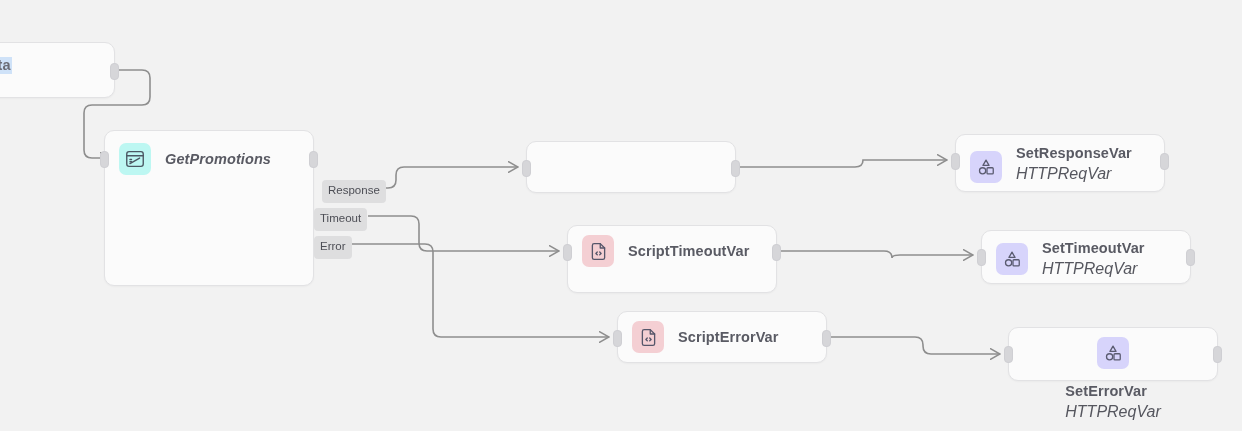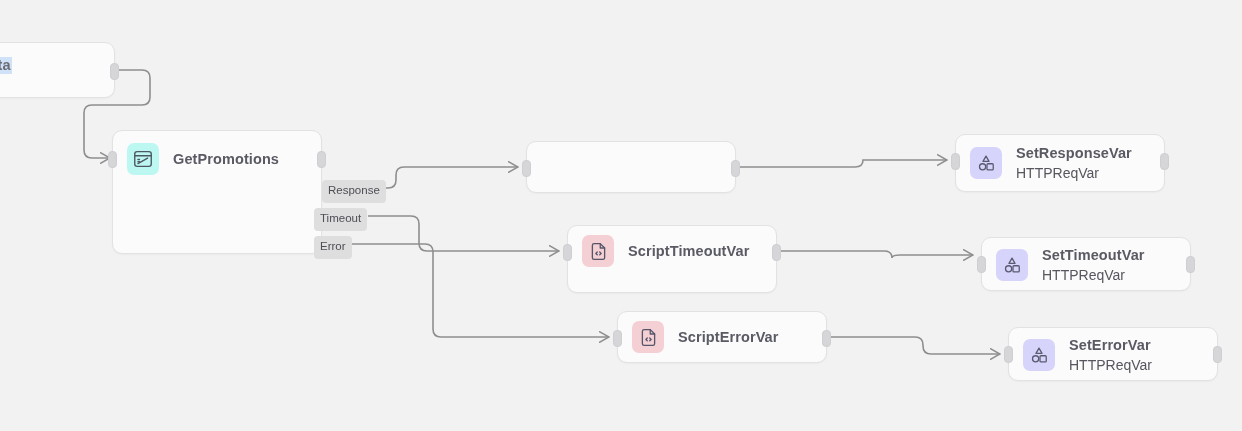--- a/index.html
+++ b/index.html
@@ -51,24 +51,25 @@
     line-height: 1.15;
   }
   .node-title {
     font-size: 14.5px;
     font-weight: bold;
     color: #595a63;
     white-space: nowrap;
     letter-spacing: 0.1px;
   }
   .node-sub {
-    font-size: 14px;
+    font-size: 16px;
     color: #55565e;
     margin-top: 3px;
     white-space: nowrap;
+    font-style: italic;
   }
 
   
   .node-title.selected-text {
     background: #cfe2f8;
     color: #6b6c75;
     padding: 0 1px;
   }
 
   
@@ -144,21 +145,21 @@
 
   <div class="node" style="left:-60px; top:42px; width:175px; height:56px;">
     <div class="node-head" style="padding-top:14px;">
       <div class="node-titles">
         <div class="node-title selected-text">ureData</div>
       </div>
     </div>
     <div class="port out" style="top:20px;"></div>
   </div>
 
-  <div class="node" style="left:112px; top:130px; width:210px; height:124px;">
+  <div class="node" style="left:104px; top:130px; width:210px; height:156px;font-style:italic;">
     <div class="node-head">
       <div class="icon-tile cyan">
         <svg width="22" height="22" viewBox="0 0 24 24" fill="none" stroke="#4c5863" stroke-width="1.5" stroke-linecap="round">
           <rect x="3" y="4" width="18" height="16" rx="2.5"></rect>
           <line x1="3" y1="8.5" x2="21" y2="8.5"></line>
           <line x1="6.5" y1="17" x2="17" y2="11"></line>
           <line x1="6.5" y1="12.5" x2="8.2" y2="12.5"></line>
           <line x1="6.5" y1="15" x2="8.2" y2="15"></line>
         </svg>
       </div>
@@ -209,57 +210,57 @@
       </div>
       <div class="node-titles">
         <div class="node-title">ScriptErrorVar</div>
       </div>
     </div>
     <div class="port in" style="top:18px;"></div>
     <div class="port out" style="top:18px;"></div>
   </div>
 
   <div class="node" style="left:955px; top:134px; width:210px; height:58px;">
-    <div class="node-head" style="padding-top:10px;">
+    <div class="node-head" style="padding-top:10px;align-items:flex-end;">
       <div class="icon-tile lilac">
         <svg width="22" height="22" viewBox="0 0 24 24" fill="none" stroke="#5a5b70" stroke-width="1.4" stroke-linejoin="round">
           <path d="M12 4.5 15.3 10.3H8.7z"></path>
           <circle cx="8.3" cy="16.2" r="3.4"></circle>
           <rect x="13.1" y="12.8" width="6.8" height="6.8" rx="1"></rect>
         </svg>
       </div>
       <div class="node-titles">
         <div class="node-title">SetResponseVar</div>
         <div class="node-sub">HTTPReqVar</div>
       </div>
     </div>
     <div class="port in" style="top:18px;"></div>
     <div class="port out" style="top:18px;"></div>
   </div>
 
-  <div class="node" style="left:981px; top:237px; width:210px; height:54px;">
+  <div class="node" style="left:981px; top:230px; width:210px; height:54px;">
     <div class="node-head" style="padding-top:9px;">
       <div class="icon-tile lilac">
         <svg width="22" height="22" viewBox="0 0 24 24" fill="none" stroke="#5a5b70" stroke-width="1.4" stroke-linejoin="round">
           <path d="M12 4.5 15.3 10.3H8.7z"></path>
           <circle cx="8.3" cy="16.2" r="3.4"></circle>
           <rect x="13.1" y="12.8" width="6.8" height="6.8" rx="1"></rect>
         </svg>
       </div>
       <div class="node-titles">
         <div class="node-title">SetTimeoutVar</div>
         <div class="node-sub">HTTPReqVar</div>
       </div>
     </div>
     <div class="port in" style="top:18px;"></div>
     <div class="port out" style="top:18px;"></div>
   </div>
 
   <div class="node" style="left:1008px; top:327px; width:210px; height:54px;">
-    <div class="node-head" style="padding-top:9px;">
+    <div class="node-head" style="padding-top:9px;flex-direction:column;">
       <div class="icon-tile lilac">
         <svg width="22" height="22" viewBox="0 0 24 24" fill="none" stroke="#5a5b70" stroke-width="1.4" stroke-linejoin="round">
           <path d="M12 4.5 15.3 10.3H8.7z"></path>
           <circle cx="8.3" cy="16.2" r="3.4"></circle>
           <rect x="13.1" y="12.8" width="6.8" height="6.8" rx="1"></rect>
         </svg>
       </div>
       <div class="node-titles">
         <div class="node-title">SetErrorVar</div>
         <div class="node-sub">HTTPReqVar</div>

